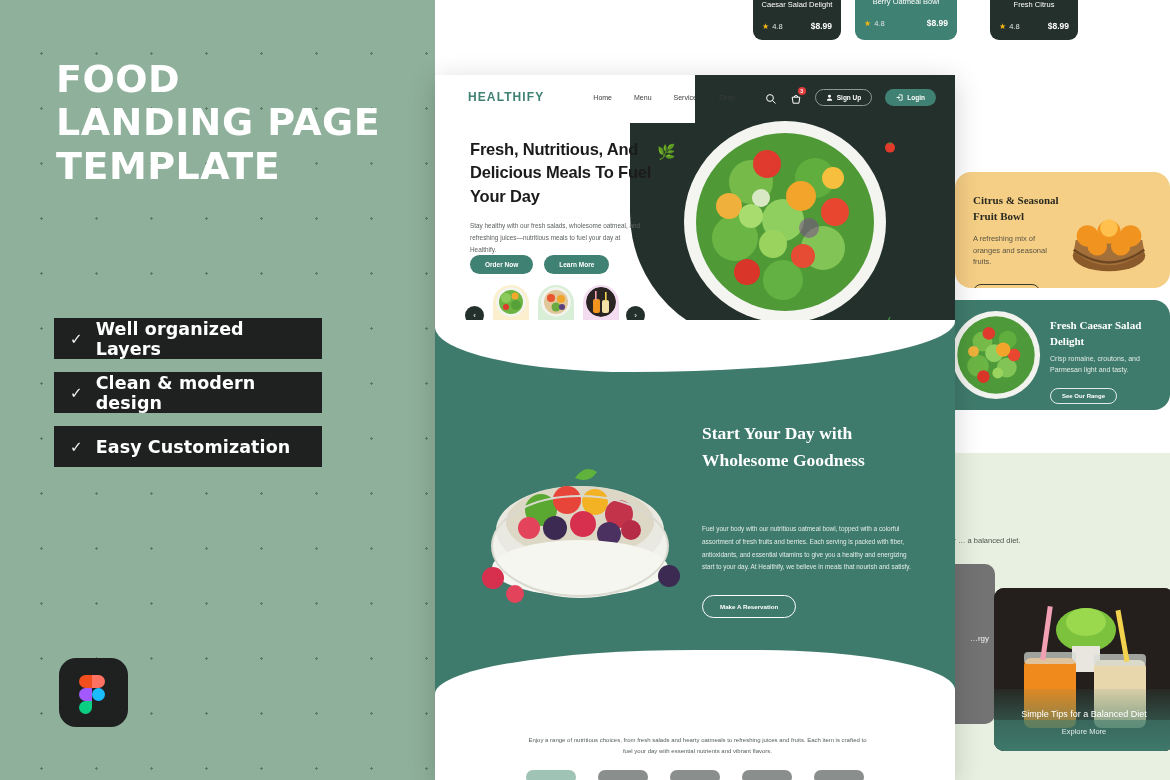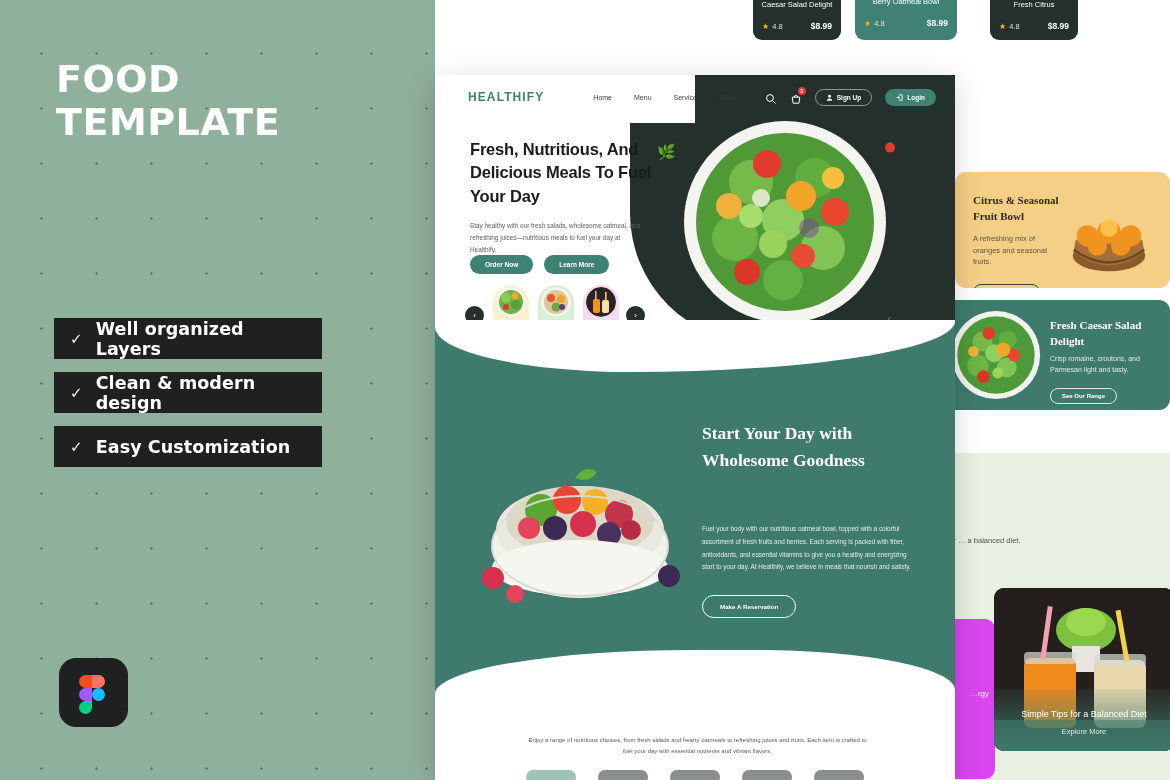--- a/index.html
+++ b/index.html
@@ -60,21 +60,21 @@
   .food-card .fc-meta { display: flex; justify-content: space-between; align-items: center;
     padding: 0 9px; margin-top: 12px; }
   .food-card .fc-rate { font-size: 7.5px; color: #dfe5e2; display: flex; align-items: center; gap: 3px; }
   .food-card .fc-star { color: #f5b614; font-size: 8px; }
   .food-card .fc-price { font-size: 8.5px; color: #ffffff; font-weight: 700; }
   .fc-1 { left: 103px; }
   .fc-2 { left: 205px; top: -9px; height: 101px; width: 102px; padding-top: 58px; }
   .fc-3 { left: 340px; }
 
   .promo-card {
-    position: absolute; border-radius: 11px; overflow: hidden;
+    position: absolute; border-radius: 16px; overflow: hidden;
   }
   .pc-citrus { left: 305px; top: 224px; width: 215px; height: 116px; background: #f6cf86; }
   .pc-citrus .pc-title { position: absolute; left: 18px; top: 21px; width: 95px;
     font-family: "Liberation Serif", serif; font-weight: 700; font-size: 11px; color: #2a2a20; line-height: 1.45; }
   .pc-citrus .pc-desc { position: absolute; left: 18px; top: 61px; width: 86px;
     font-size: 7.5px; color: #5a5443; line-height: 1.55; }
   .pc-citrus .pc-btn { position: absolute; left: 18px; top: 108px; }
   .pc-citrus .pc-img { position: absolute; right: 12px; top: 22px; width: 98px; height: 80px; }
 
   .pc-caesar { left: 285px; top: 352px; width: 235px; height: 110px; background: #3f7b6c; }
@@ -91,21 +91,21 @@
   }
   .pc-citrus .pc-btn-pill { border-color: #3a3a2c; color: #3a3a2c; }
 
   .healthy-band { position: absolute; left: 0; top: 505px; width: 520px; height: 327px; background: #e8f1e1; }
   .healthy-title { position: absolute; left: 180px; top: 555px; width: 340px;
     font-size: 22px; font-weight: 700; color: #1d1d1d; letter-spacing: -.3px; white-space: nowrap; }
   .healthy-sub { position: absolute; left: 180px; top: 586px; width: 330px;
     font-size: 7.5px; color: #4d544c; line-height: 1.75; }
 
   .tip-card { position: absolute; border-radius: 10px; overflow: hidden; }
-  .tip-1 { left: 273px; top: 671px; width: 72px; height: 160px; background: #d946ef; }
+  .tip-1 { left: 273px; top: 616px; width: 72px; height: 160px; background: #737373; }
   .tip-1 .tip-label { position: absolute; left: 0; right: 0; top: 70px; text-align: right; padding-right: 6px;
     font-size: 8px; color: #eef5f1; }
   .tip-2 { left: 344px; top: 640px; width: 180px; height: 163px; background: #2a2522; }
   .tip-2 .tip-photo { position: absolute; inset: 0; }
   .tip-2 .tip-overlay { position: absolute; left: 0; right: 0; bottom: 0; height: 62px;
     background: linear-gradient(to bottom, rgba(63,124,110,.1), rgba(63,124,110,.92)); }
   .tip-2 .tip-title { position: absolute; left: 0; right: 0; bottom: 32px; text-align: center;
     font-size: 9px; color: #ffffff; }
   .tip-2 .tip-cta { position: absolute; left: 0; right: 0; bottom: 15px; text-align: center;
     font-size: 7.5px; color: #e2ece8; }
@@ -290,20 +290,21 @@
       </svg>
       <div class="tip-overlay"></div>
       <div class="tip-title">Simple Tips for a Balanced Diet</div>
       <div class="tip-cta">Explore More</div>
     </div>
   </div>
 
   <div class="promo">
     <div class="promo-title">
       <div>FOOD</div>
+      <div>LANDING PAGE</div>
       <div>TEMPLATE</div>
     </div>
 
     <div class="feature-list">
       <div class="feature-item">
         <span class="tick">✓</span>
         <span>Well organized Layers</span>
       </div>
       <div class="feature-item">
         <span class="tick">✓</span>

